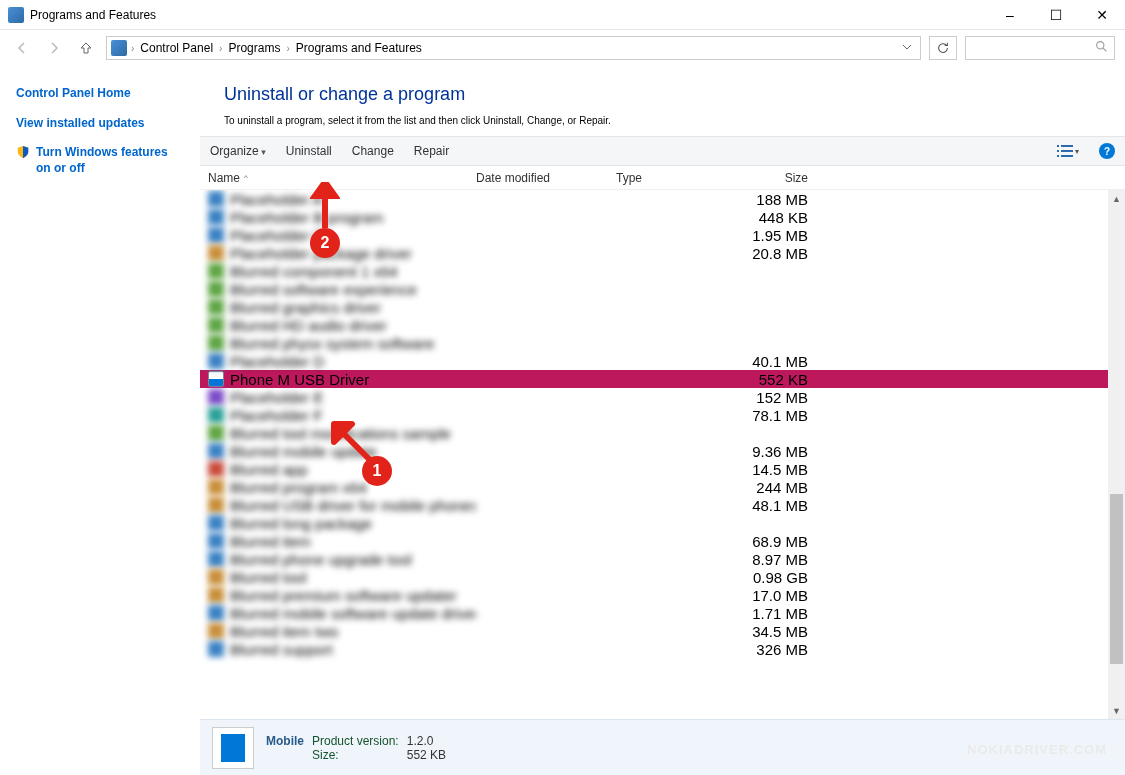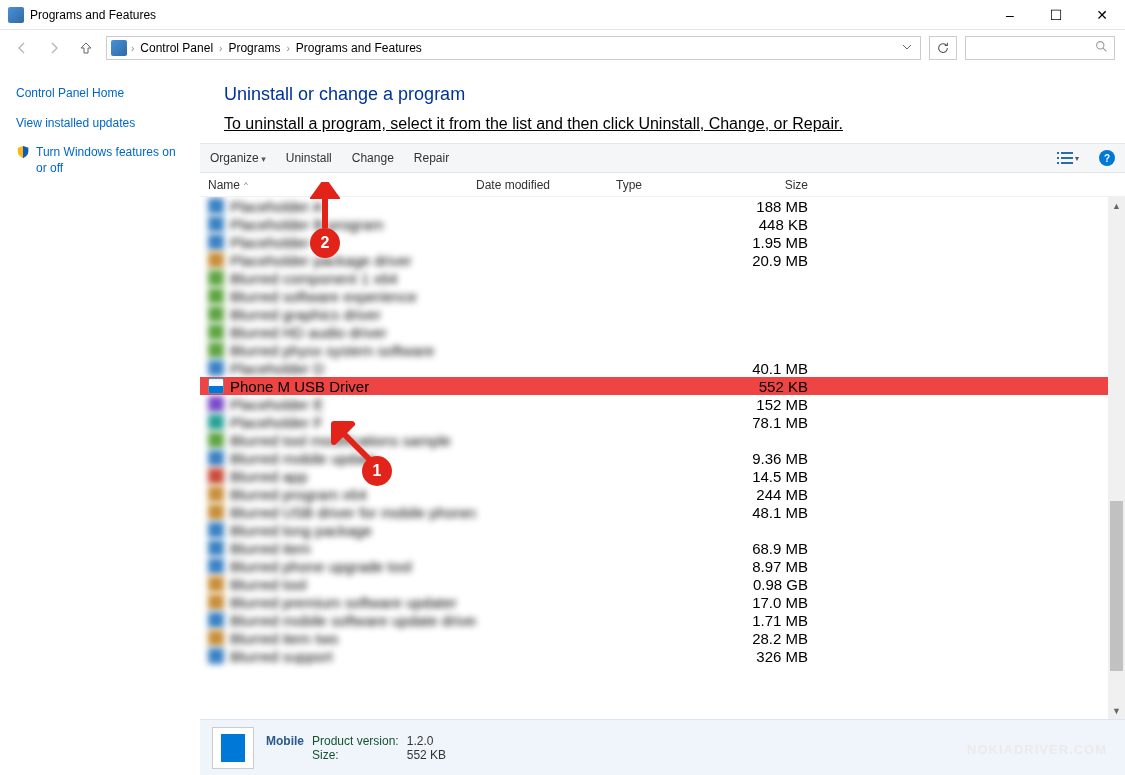--- a/index.html
+++ b/index.html
@@ -18,45 +18,45 @@
 .addr-icon { width: 16px; height: 16px; background: linear-gradient(135deg,#4a90d9,#2d6aa3); border-radius: 2px; }
 .crumb { color: #000; padding: 0 2px; }
 .crumb-sep { color: #888; font-size: 10px; }
 .addr-drop { margin-left: auto; color: #666; padding: 0 4px; }
 .refresh-box { width: 28px; height: 24px; border: 1px solid #ccc; display: flex; align-items: center; justify-content: center; color: #444; }
 .search-box { width: 150px; height: 24px; border: 1px solid #ccc; display: flex; align-items: center; justify-content: flex-end; padding: 0 6px; }
 .search-box .mag { color: #888; font-size: 13px; }
 
 .body { display: flex; height: calc(775px - 66px); }
 .sidebar { width: 200px; padding: 20px 16px; }
-.sidebar a { display: block; color: #0066cc; font-size: 12px; text-decoration: none; margin-bottom: 14px; line-height: 1.3; }
+.sidebar a { display: block; color: #0066cc; font-size: 12px; text-decoration: none; margin-bottom: 14px; line-height: 1.3; font-weight: bold; }
 .sidebar .shield-row { display: flex; gap: 6px; }
 .shield-icon { width: 14px; height: 14px; flex-shrink: 0; }
 
 .main { flex: 1; display: flex; flex-direction: column; position: relative; }
 .heading-area { padding: 18px 24px 10px 24px; }
 .page-heading { color: #003399; font-size: 18px; font-weight: 400; margin-bottom: 10px; }
-.page-sub { color: #000; font-size: 16px; text-decoration: underline; }
+.page-sub { color: #000; font-size: 10px; }
 
 .toolbar { height: 30px; background: #f5f6f7; display: flex; align-items: center; padding: 0 10px; gap: 20px; font-size: 12px; color: #333; border-top: 1px solid #e5e5e5; border-bottom: 1px solid #e5e5e5; }
 .toolbar .drop::after { content: " ▾"; font-size: 9px; color: #555; }
 .toolbar-spacer { flex: 1; }
 .toolbar .view-btn { display: flex; align-items: center; gap: 2px; }
 .help-icon { width: 16px; height: 16px; border-radius: 50%; background: #0078d7; color: #fff; display: flex; align-items: center; justify-content: center; font-size: 10px; font-weight: bold; }
 
 .columns { display: flex; height: 24px; align-items: center; padding-left: 8px; font-size: 12px; color: #333; border-bottom: 1px solid #f0f0f0; }
 .col-name { width: 268px; display: flex; align-items: center; gap: 4px; }
 .col-date { width: 140px; }
 .col-type { width: 120px; }
 .col-size { width: 72px; text-align: right; }
 .sort-caret { font-size: 8px; color: #666; }
 
 .list { position: relative; flex: 1; overflow: hidden; }
 .row { display: flex; align-items: center; height: 18px; padding-left: 8px; font-size: 15px; }
-.row.selected { background: #ef4444; }
+.row.selected { background: #be185d; }
 .row .ic { width: 16px; height: 16px; margin-right: 6px; border-radius: 2px; }
 .row .nm { width: 246px; overflow: hidden; white-space: nowrap; }
 .row .dt { width: 140px; }
 .row .tp { width: 120px; }
 .row .sz { width: 72px; text-align: right; }
 .blurred .nm, .blurred .ic { filter: blur(3px); }
 .ic1 { background: #3b82c4; }
 .ic2 { background: #5fa644; }
 .ic3 { background: #c98f3a; }
 .ic4 { background: #c94b3a; }
@@ -210,21 +210,21 @@
           <div class="nm">Placeholder C</div>
           <div class="dt"></div>
           <div class="tp"></div>
           <div class="sz">1.95 MB</div>
         </div>
         <div class="row blurred">
           <div class="ic ic3"></div>
           <div class="nm">Placeholder package driver</div>
           <div class="dt"></div>
           <div class="tp"></div>
-          <div class="sz">20.9 MB</div>
+          <div class="sz">20.8 MB</div>
         </div>
         <div class="row blurred">
           <div class="ic ic2"></div>
           <div class="nm">Blurred component 1 x64</div>
           <div class="dt"></div>
           <div class="tp"></div>
           <div class="sz"></div>
         </div>
         <div class="row blurred">
           <div class="ic ic2"></div>
@@ -357,21 +357,21 @@
           <div class="nm">Blurred mobile software update driver</div>
           <div class="dt"></div>
           <div class="tp"></div>
           <div class="sz">1.71 MB</div>
         </div>
         <div class="row blurred">
           <div class="ic ic3"></div>
           <div class="nm">Blurred item two</div>
           <div class="dt"></div>
           <div class="tp"></div>
-          <div class="sz">28.2 MB</div>
+          <div class="sz">34.5 MB</div>
         </div>
         <div class="row blurred">
           <div class="ic ic1"></div>
           <div class="nm">Blurred support</div>
           <div class="dt"></div>
           <div class="tp"></div>
           <div class="sz">326 MB</div>
         </div>
       <div class="scrollbar-v">
         <div class="scroll-arrow">▲</div>

